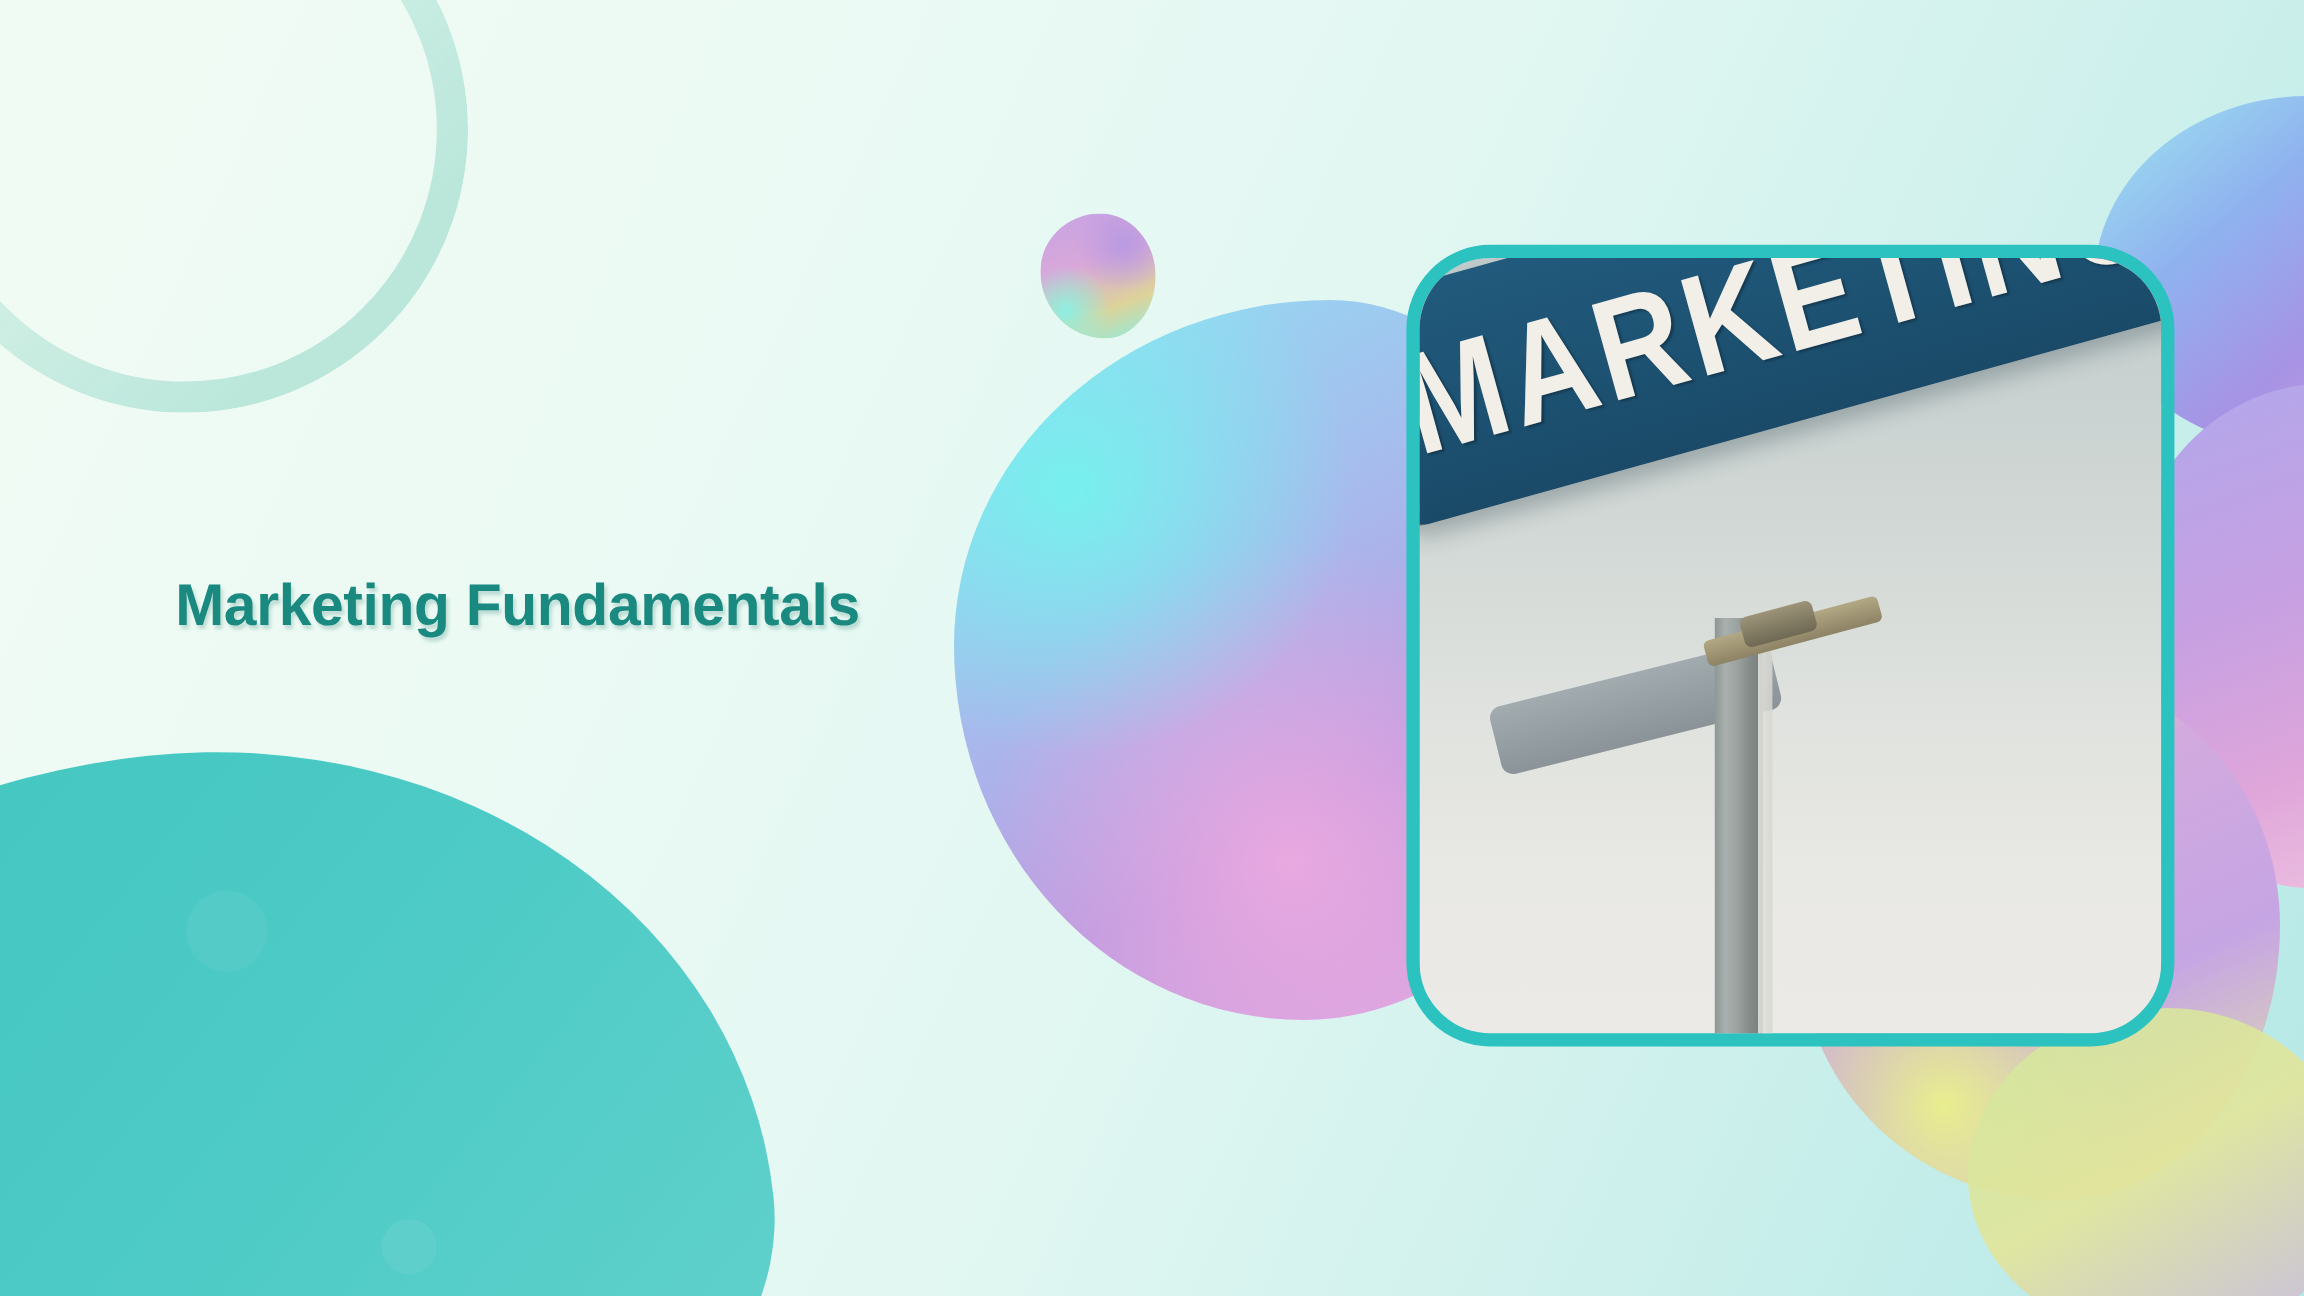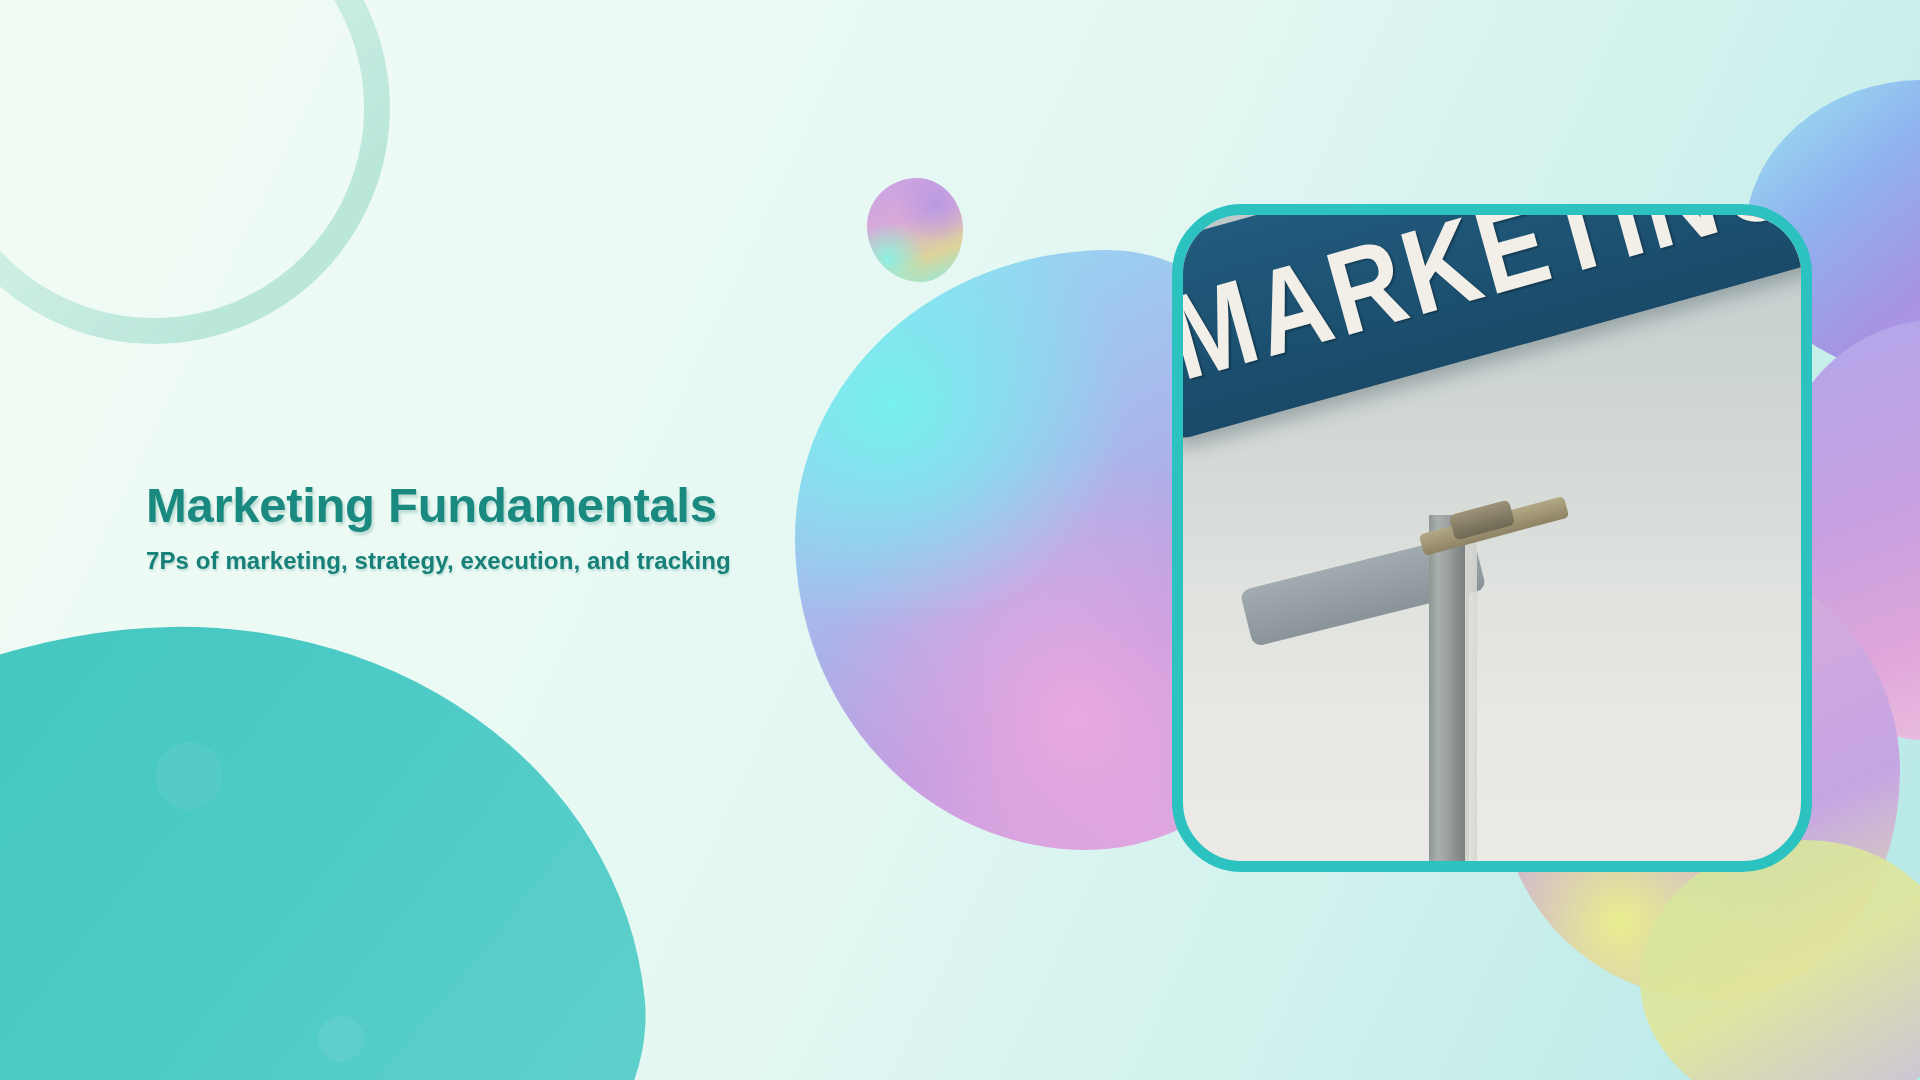--- a/index.html
+++ b/index.html
@@ -174,21 +174,20 @@
   <div class="deco" id="tealdot2"></div>
   <div class="deco" id="bigblob"></div>
   <div class="deco" id="eggblob"></div>
   <div class="deco" id="rblob1"></div>
   <div class="deco" id="rblob2"></div>
   <div class="deco" id="rblob3"></div>
   <div class="deco" id="rblob4"></div>
 
   <div id="textblock">
     <h1 id="title">Marketing Fundamentals</h1>
-    <p id="subtitle">7Ps of marketing, strategy, execution, and tracking</p>
   </div>
 
   <div id="card">
     <div id="photo">
       <div id="ghostsign"></div>
       <div id="post"></div>
       <div id="postshine"></div>
       <div id="bracket"></div>
       <div id="bracket2"></div>
       <div id="signlip"></div>

